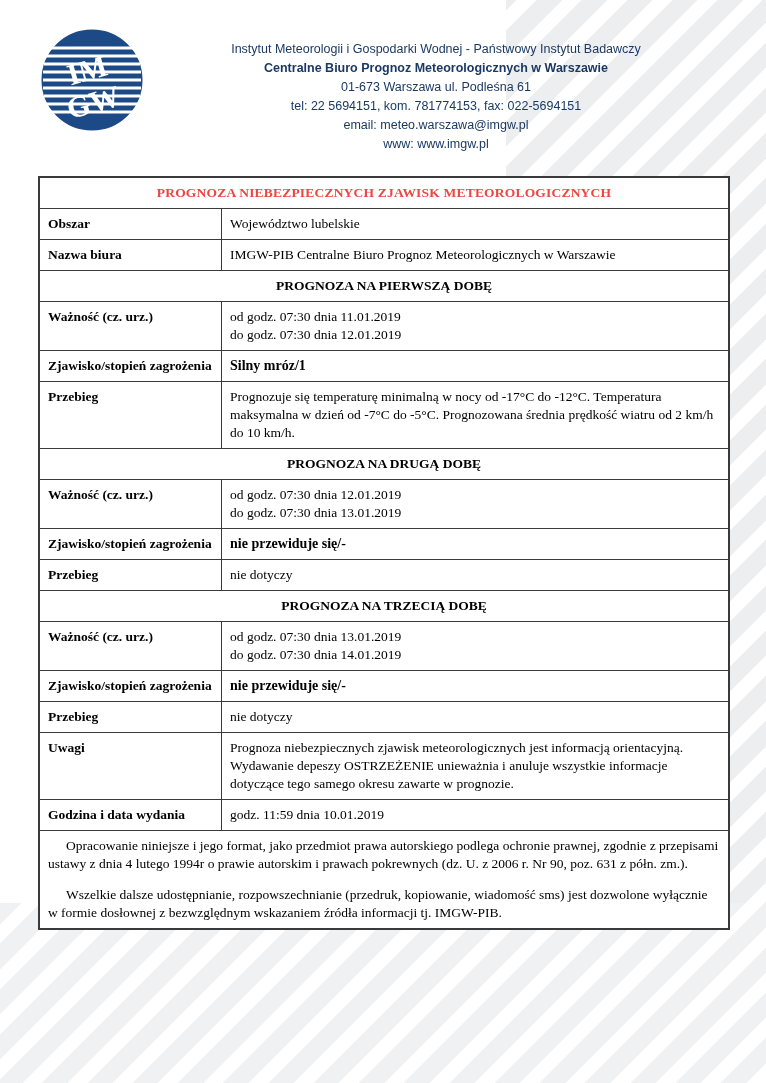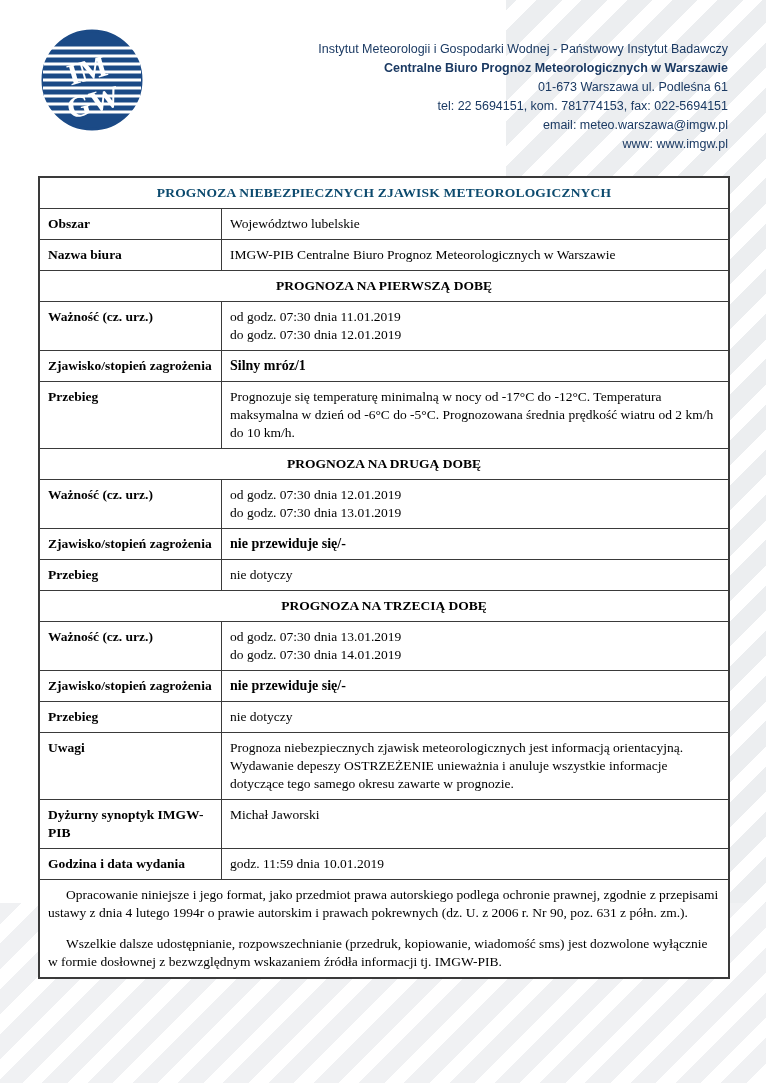--- a/index.html
+++ b/index.html
@@ -64,21 +64,21 @@
   .logo {
     width: 104px;
     height: 104px;
     flex: 0 0 104px;
     position: relative;
   }
   .logo svg { display: block; }
 
   .header-text {
     flex: 1;
-    text-align: right;
+    text-align: center;
     font-family: "Liberation Sans", sans-serif;
     color: #1b3a63;
     font-size: 12.5px;
     line-height: 19px;
     padding-top: 12px;
     padding-right: 2px;
   }
   .header-text .l1 { font-weight: normal; }
   .header-text .l2 { font-weight: bold; }
   .header-text .l3,
@@ -112,21 +112,21 @@
     vertical-align: middle;
   }
   td.value {
     font-size: 13px;
     line-height: 19px;
   }
   td.value.bold { font-weight: bold; font-size: 14px; }
   .title-row td {
     text-align: center;
     font-weight: bold;
-    color: #0c4a6e;
+    color: #ef4444;
     font-size: 15px;
     letter-spacing: 0.2px;
     padding: 10px 4px 9px 4px;
     font-family: "Liberation Serif", serif;
   }
   .section-row td {
     text-align: center;
     font-weight: bold;
     font-size: 13.5px;
     padding: 7px 4px 7px 4px;
@@ -214,21 +214,21 @@
           </td>
         </tr>
 
         <tr>
           <td class="label">Zjawisko/stopień zagrożenia</td>
           <td class="value bold">Silny mróz/1</td>
         </tr>
 
         <tr>
           <td class="label">Przebieg</td>
-          <td class="value">Prognozuje się temperaturę minimalną w nocy od -17°C do -12°C. Temperatura maksymalna w dzień od -6°C do -5°C. Prognozowana średnia prędkość wiatru od 2 km/h do 10 km/h.</td>
+          <td class="value">Prognozuje się temperaturę minimalną w nocy od -17°C do -12°C. Temperatura maksymalna w dzień od -7°C do -5°C. Prognozowana średnia prędkość wiatru od 2 km/h do 10 km/h.</td>
         </tr>
 
         <tr class="section-row">
           <td colspan="2">PROGNOZA NA DRUGĄ DOBĘ</td>
         </tr>
 
         <tr>
           <td class="label">Ważność (cz. urz.)</td>
           <td class="value nowrap-lines">
             <div>od godz. 07:30 dnia 12.01.2019</div>
@@ -266,24 +266,20 @@
         <tr>
           <td class="label">Przebieg</td>
           <td class="value">nie dotyczy</td>
         </tr>
 
         <tr>
           <td class="label">Uwagi</td>
           <td class="value">Prognoza niebezpiecznych zjawisk meteorologicznych jest informacją orientacyjną. Wydawanie depeszy OSTRZEŻENIE unieważnia i anuluje wszystkie informacje dotyczące tego samego okresu zawarte w prognozie.</td>
         </tr>
 
-        <tr>
-          <td class="label">Dyżurny synoptyk IMGW-PIB</td>
-          <td class="value">Michał Jaworski</td>
-        </tr>
 
         <tr>
           <td class="label">Godzina i data wydania</td>
           <td class="value">godz. 11:59 dnia 10.01.2019</td>
         </tr>
 
         <tr class="footnote">
           <td colspan="2">
             <p>Opracowanie niniejsze i jego format, jako przedmiot prawa autorskiego podlega ochronie prawnej, zgodnie z przepisami ustawy z dnia 4 lutego 1994r o prawie autorskim i prawach pokrewnych (dz. U. z 2006 r. Nr 90, poz. 631 z półn. zm.).</p>
             <p>Wszelkie dalsze udostępnianie, rozpowszechnianie (przedruk, kopiowanie, wiadomość sms) jest dozwolone wyłącznie w formie dosłownej z bezwzględnym wskazaniem źródła informacji tj. IMGW-PIB.</p>

